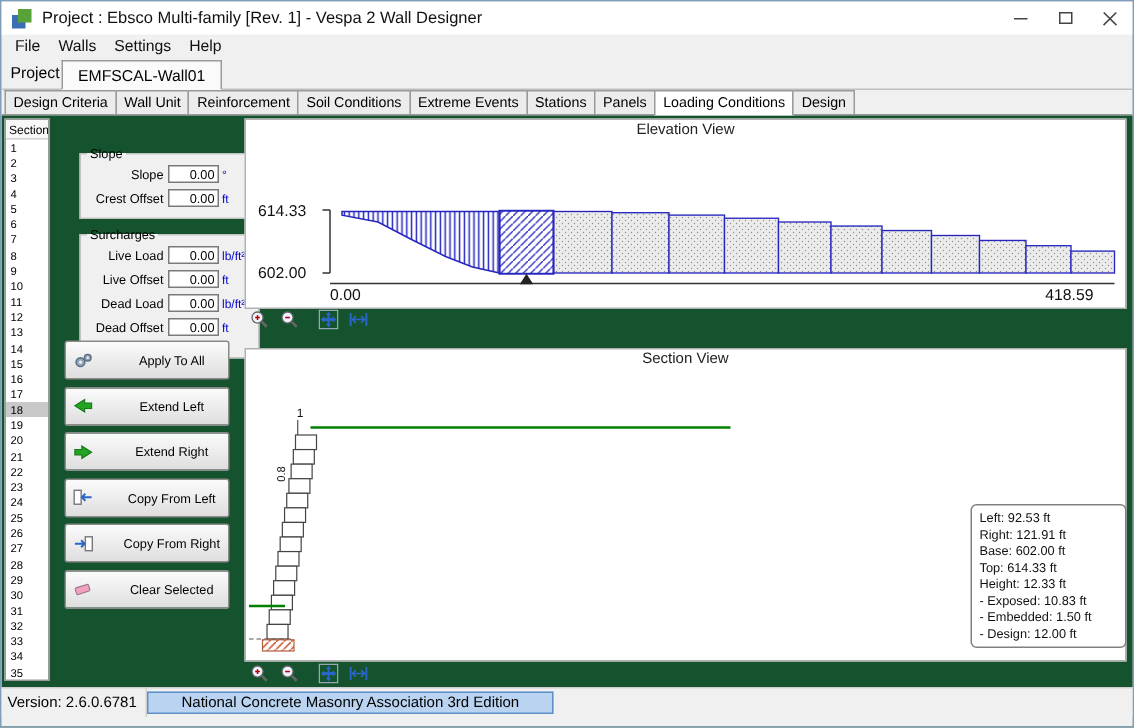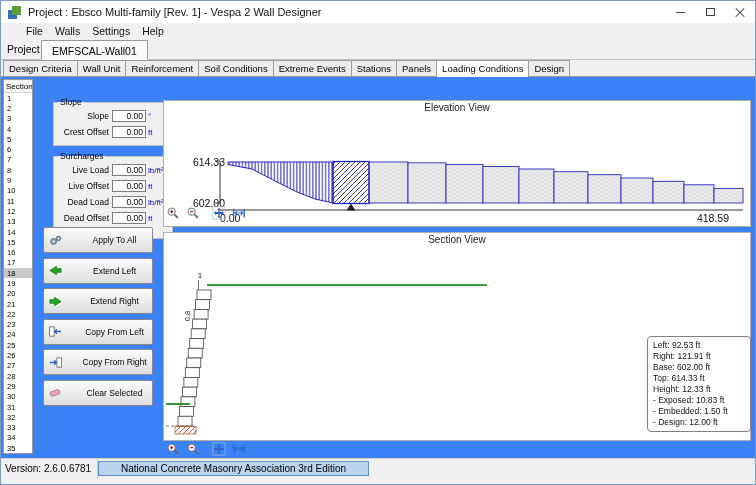--- a/index.html
+++ b/index.html
@@ -14,39 +14,39 @@
   .win-controls { margin-left:auto; display:flex; height:100%; }
   .wbtn { width:30px; height:100%; display:flex; align-items:center; justify-content:center; }
   .glyph-min { width:9px; height:1px; background:#444; }
   .glyph-max { width:9px; height:8px; border:1px solid #444; }
   .glyph-close { position:relative; width:10px; height:10px; }
   .glyph-close::before, .glyph-close::after { content:""; position:absolute; left:-1px; top:4.5px; width:12px; height:1.2px; background:#444; }
   .glyph-close::before { transform:rotate(45deg); }
   .glyph-close::after  { transform:rotate(-45deg); }
 
   
-  .menubar { height:15px; display:flex; align-items:center; font-size:10.5px; color:#111; padding-left:19px; }
+  .menubar { height:15px; display:flex; align-items:center; font-size:10.5px; color:#111; padding-left:3px; }
   .menu-item { padding:0 6px; }
 
   
   .project-row { height:22px; position:relative; border-bottom:1px solid #c0c0c0; }
   .project-label { position:absolute; left:6px; top:5px; font-size:10.5px; }
   .wall-tab { position:absolute; left:40px; top:2px; bottom:-1px; background:#fafafa;
               border:1px solid #9a9a9a; border-bottom:1px solid #fafafa;
               padding:4px 10px 0; font-size:10.5px; }
 
   
   .tabstrip { height:17px; display:flex; align-items:flex-end; padding-left:2px;
               border-bottom:1px solid #9a9a9a; position:relative; }
   .tab { font-size:9.5px; padding:2px 5px; background:#ececec; border:1px solid #9a9a9a;
          border-bottom:none; margin-right:-1px; white-space:nowrap; }
   .tab.active { background:#fff; position:relative; z-index:2; margin-bottom:-1px; padding-bottom:3px; }
 
   
-  .main { position:absolute; left:0; top:76px; width:756px; height:381px; background:#3b82f6; }
+  .main { position:absolute; left:0; top:76px; width:756px; height:381px; background:#14532d; }
 
   .section-list { position:absolute; left:2px; top:2px; width:30px; height:375px;
                   background:#fff; border:1px solid #9a9a9a; overflow:hidden; }
   .sl-header { height:13px; font-size:8px; padding:2px 0 0 2px; border-bottom:1px solid #d0d0d0; background:#f7f7f7; }
   .sl-row { height:10.3px; font-size:7.5px; padding-left:3px; display:flex; align-items:center; }
   .sl-row.selected { background:#c9c9c9; }
 
   .grp { position:absolute; left:36px; width:120px; border:1px solid #c2c2c2; background:#f0f0f0;
          margin:16px; padding:1px 4px 3px; }
   .grp legend { font-size:8.5px; padding:0 2px; }
@@ -60,25 +60,25 @@
 
   .cmds { position:absolute; left:42px; top:150px; width:110px; display:flex; flex-direction:column; gap:4.5px; }
   .cmd { height:17px; display:flex; align-items:center; gap:18px; padding:12px 4px;
          border:1px solid #8a8a8a; border-radius:2px; background:linear-gradient(#fbfbfb,#dedede);
          font-family:inherit; font-size:8.5px; cursor:default; }
   .cmd .ic { width:15px; height:13px; flex:0 0 auto; }
   .cmd .ic svg { width:100%; height:100%; }
   .cmd .lbl { flex:1; text-align:center; }
 
   .view-panel { position:absolute; left:162px; width:588px; background:#fff; border:1px solid #b0b0b0; }
-  .view-panel.elev { top:2px; height:127px;margin-top:21px; }
+  .view-panel.elev { top:2px; height:127px; }
   .view-panel.sect { top:155px; height:209px; }
   .view-title { text-align:center; font-size:10px; color:#222; padding-top:1px; }
   .axis-label { position:absolute; font-size:10.5px; color:#111; }
-  .axis-label.y { left:23px; width:44px; text-align:center; }
+  .axis-label.y { left:8px; width:44px; text-align:left; }
 
   .view-toolbar { position:absolute; left:163px; display:flex; gap:3px; height:16px; }
   .view-toolbar .tbtn { width:17px; height:16px; display:flex; align-items:center; justify-content:center; }
   .view-toolbar .tbtn:nth-child(3) { margin-left:6px; }
   .view-toolbar .tbtn svg { width:14px; height:14px; }
 
   .info-box { position:absolute; left:483px; top:103px; width:104px; background:#fff;
               border:1px solid #808080; border-radius:4px; padding:3px 5px; }
   .ib-line { font-size:8.5px; line-height:11px; color:#111; white-space:nowrap; }
 

